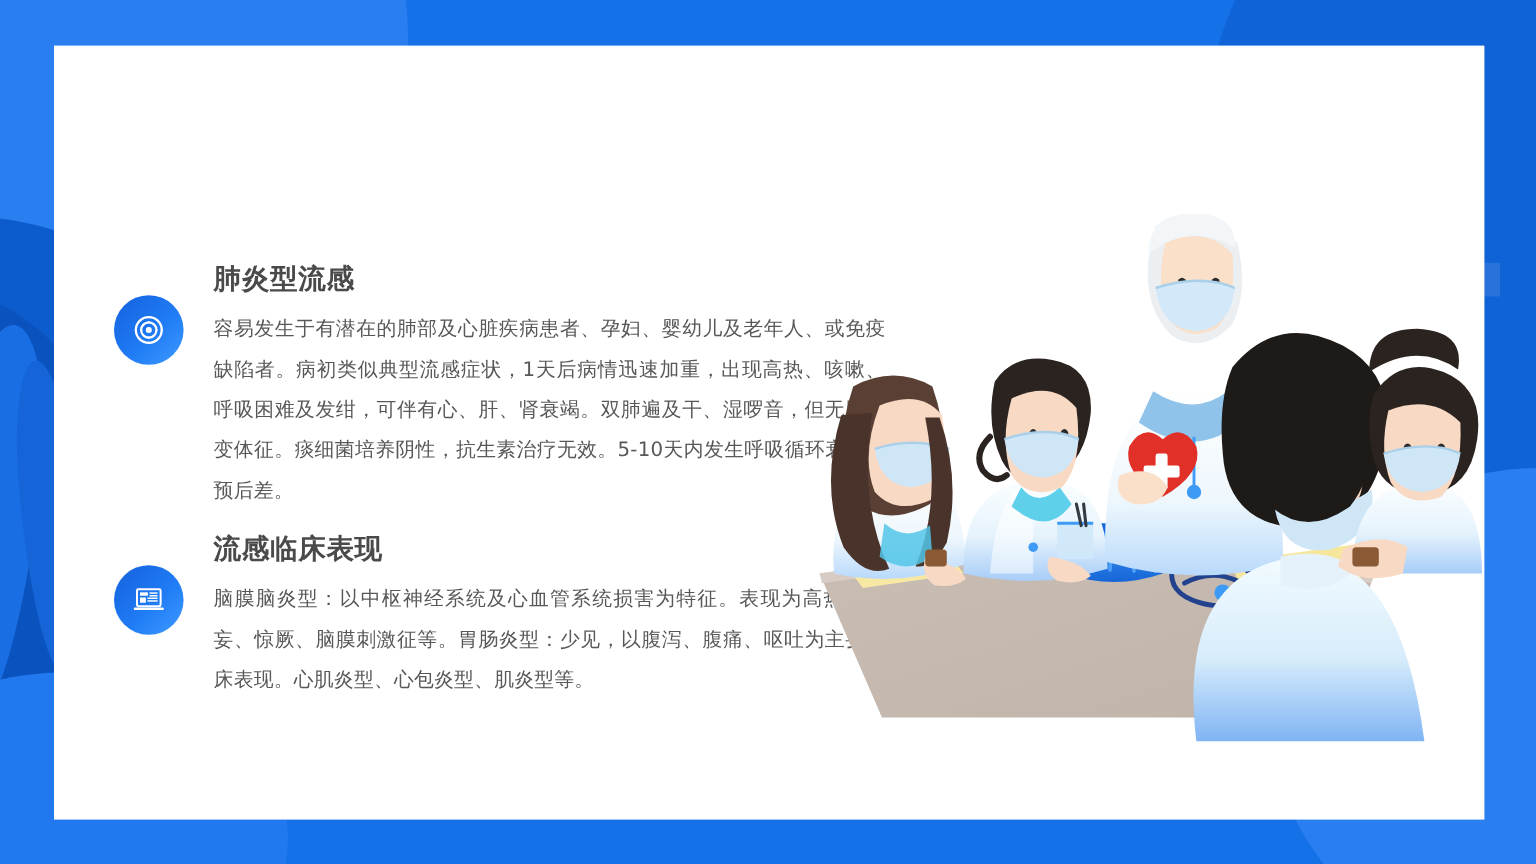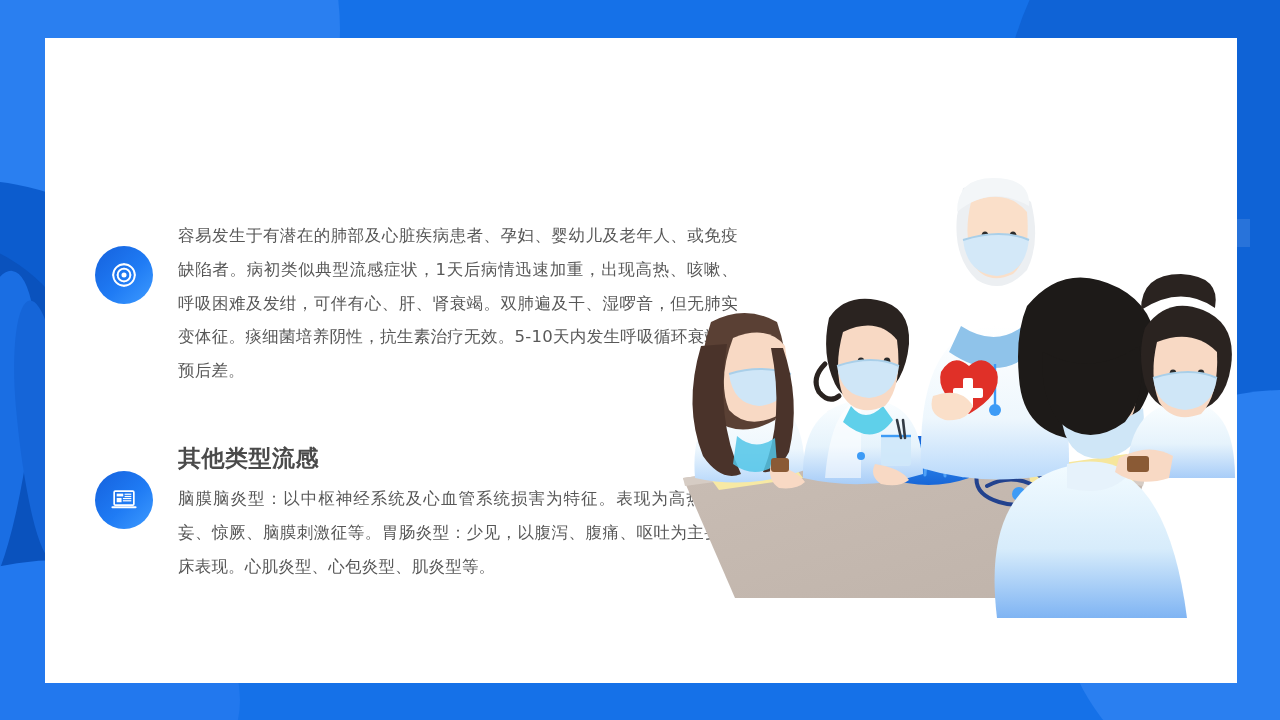--- a/index.html
+++ b/index.html
@@ -207,39 +207,40 @@
           <g fill="none" stroke="#ffffff" stroke-width="2" stroke-linecap="round">
             <path d="M16 9.2 A6.8 6.8 0 0 1 22.8 16"></path>
             <path d="M22.8 16 A6.8 6.8 0 0 1 16 22.8"></path>
             <path d="M16 22.8 A6.8 6.8 0 0 1 9.2 16"></path>
             <path d="M9.2 16 A6.8 6.8 0 0 1 16 9.2"></path>
           </g>
           <circle cx="16" cy="16" r="2.7" fill="#ffffff"></circle>
         </svg>
       </div>
       <div class="block-body">
+        <h3 class="block-heading">肺炎型流感</h3>
         <p class="block-text">容易发生于有潜在的肺部及心脏疾病患者、孕妇、婴幼儿及老年人、或免疫缺陷者。病初类似典型流感症状，1天后病情迅速加重，出现高热、咳嗽、呼吸困难及发绀，可伴有心、肝、肾衰竭。双肺遍及干、湿啰音，但无肺实变体征。痰细菌培养阴性，抗生素治疗无效。5-10天内发生呼吸循环衰竭，预后差。</p>
       </div>
     </div>
 
     <div class="block" id="block-1">
       <div class="block-icon">
         <svg width="30" height="30" viewBox="0 0 32 32" aria-hidden="true">
           <rect x="5.5" y="6.5" width="21" height="15" rx="1.2" fill="none" stroke="#ffffff" stroke-width="1.8"></rect>
           <rect x="8.2" y="9.2" width="7" height="3" fill="#ffffff"></rect>
           <rect x="16.6" y="9.2" width="7.2" height="1.3" fill="#ffffff"></rect>
           <rect x="16.6" y="11.6" width="7.2" height="1.3" fill="#ffffff"></rect>
           <rect x="8.2" y="13.8" width="5.2" height="4.6" fill="#ffffff"></rect>
           <rect x="14.8" y="13.8" width="9" height="1.3" fill="#ffffff"></rect>
           <rect x="14.8" y="16.2" width="9" height="1.3" fill="#ffffff"></rect>
           <rect x="2.6" y="22.6" width="26.8" height="2.2" rx="1.1" fill="#ffffff"></rect>
         </svg>
       </div>
       <div class="block-body">
-        <h3 class="block-heading">其他类型流感</h3>
+        <h3 class="block-heading">流感临床表现</h3>
         <p class="block-text">脑膜脑炎型：以中枢神经系统及心血管系统损害为特征。表现为高热、谵妄、惊厥、脑膜刺激征等。胃肠炎型：少见，以腹泻、腹痛、呕吐为主要临床表现。心肌炎型、心包炎型、肌炎型等。</p>
       </div>
     </div>
 
     <div id="illustration">
       <svg viewBox="0 0 560 440" xmlns="http://www.w3.org/2000/svg">
         <defs>
           <linearGradient id="coatG" x1="0" y1="0" x2="0" y2="1">
             <stop offset="0%" stop-color="#ffffff"></stop>
             <stop offset="60%" stop-color="#eef7fd"></stop>

